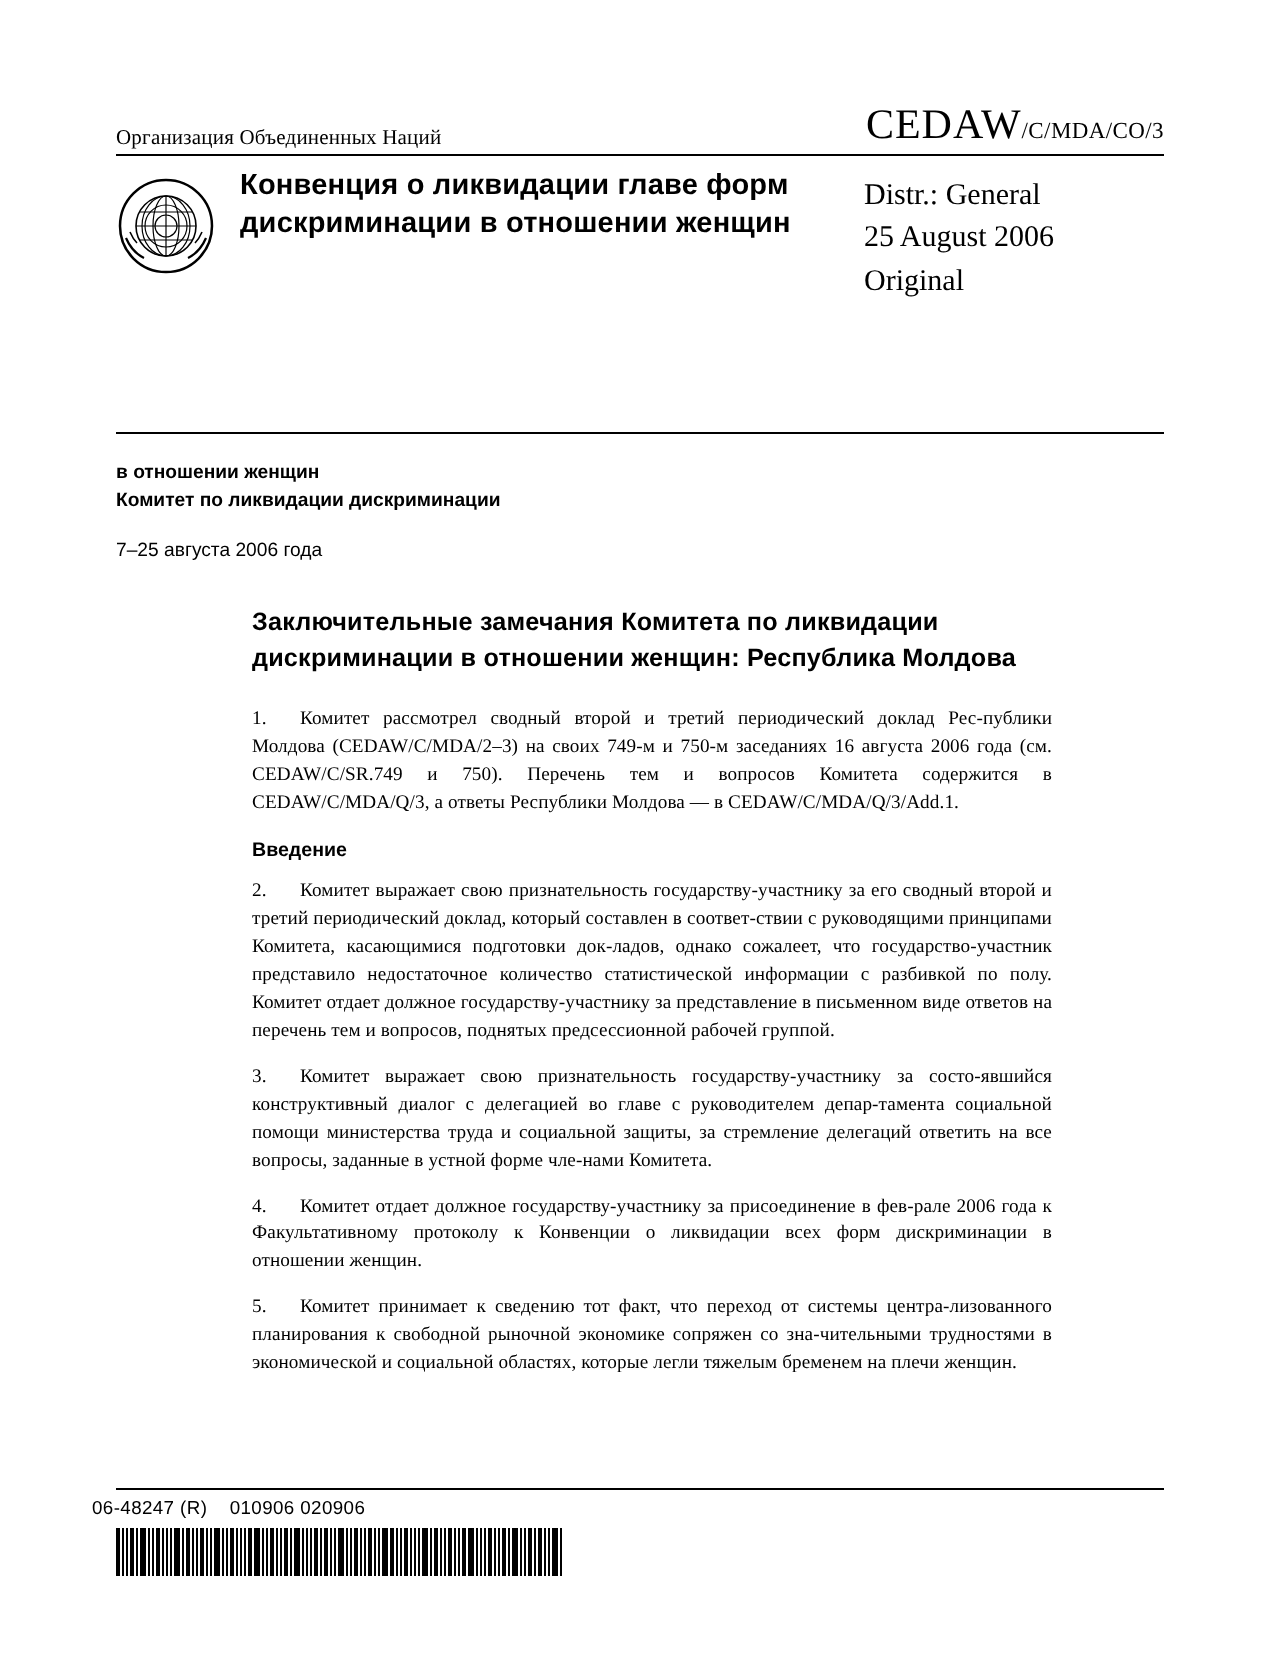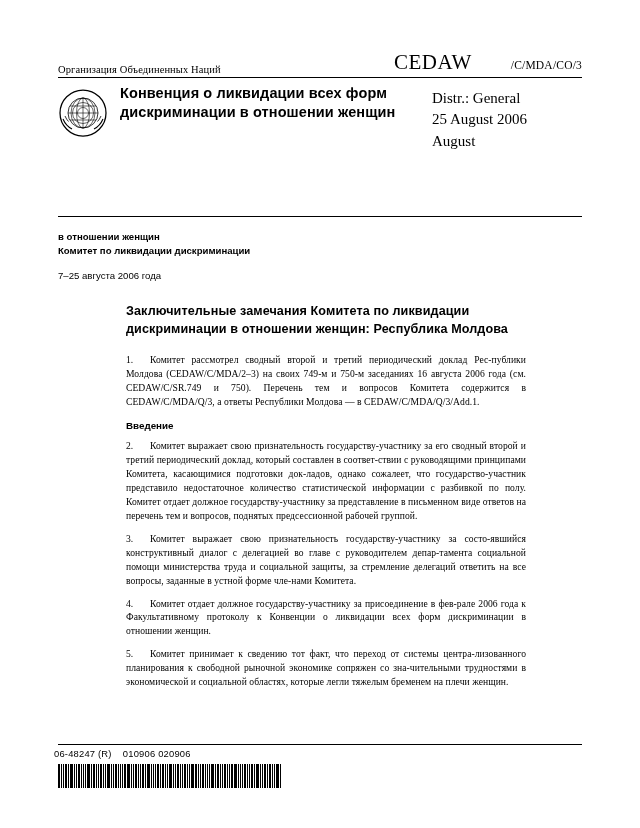--- a/index.html
+++ b/index.html
@@ -33,21 +33,20 @@
     margin-bottom: 2px;
   }
   .org-name {
     font-size: 10.5px;
     letter-spacing: 0.1px;
     margin-top: 20px;
   }
   .symbol-line {
     display: flex;
     align-items: baseline;
-    gap: 39px;
   }
   .symbol-main {
     font-size: 21px;
     letter-spacing: 0.5px;
   }
   .symbol-sub {
     font-size: 11.5px;
     letter-spacing: 0.2px;
   }
   .rule-top {
@@ -142,21 +141,21 @@
   
   .footer-rule {
     position: absolute;
     left: 58px;
     top: 744px;
     width: 524px;
     border-top: 1.1px solid #000;
   }
   .footer-text {
     position: absolute;
-    left: 54px;
+    left: 46px;
     top: 748px;
     font-family: "Liberation Sans", sans-serif;
     font-size: 9.4px;
     letter-spacing: 0.2px;
   }
   .barcode {
     position: absolute;
     left: 58px;
     top: 762px;
     height: 26px;
@@ -197,26 +196,26 @@
           <line x1="24" y1="36" x2="76" y2="36" stroke="#000" stroke-width="1.2"></line>
           <line x1="24" y1="64" x2="76" y2="64" stroke="#000" stroke-width="1.2"></line>
           <line x1="50" y1="20" x2="50" y2="80" stroke="#000" stroke-width="1.2"></line>
           <path d="M10 62 q6 14 18 20" fill="none" stroke="#000" stroke-width="2.2"></path>
           <path d="M90 62 q-6 14 -18 20" fill="none" stroke="#000" stroke-width="2.2"></path>
           <path d="M14 56 q3 7 7 11" fill="none" stroke="#000" stroke-width="1.6"></path>
           <path d="M86 56 q-3 7 -7 11" fill="none" stroke="#000" stroke-width="1.6"></path>
         </svg>
       </div>
       <div class="title-cell">
-        <div class="conv-title">Конвенция о ликвидации всех форм дискриминации в отношении женщин</div>
+        <div class="conv-title">Конвенция о ликвидации главе форм дискриминации в отношении женщин</div>
       </div>
       <div class="distr-cell">
         <div>Distr.: General</div>
         <div>25 August 2006</div>
-        <div>August</div>
+        <div>Original</div>
       </div>
     </div>
 
     <div class="rule-under-masthead"></div>
 
     <div class="committee">
       <div>в отношении женщин</div>
       <div>Комитет по ликвидации дискриминации</div>
       <div class="light">7–25 августа 2006 года</div>
     </div>

